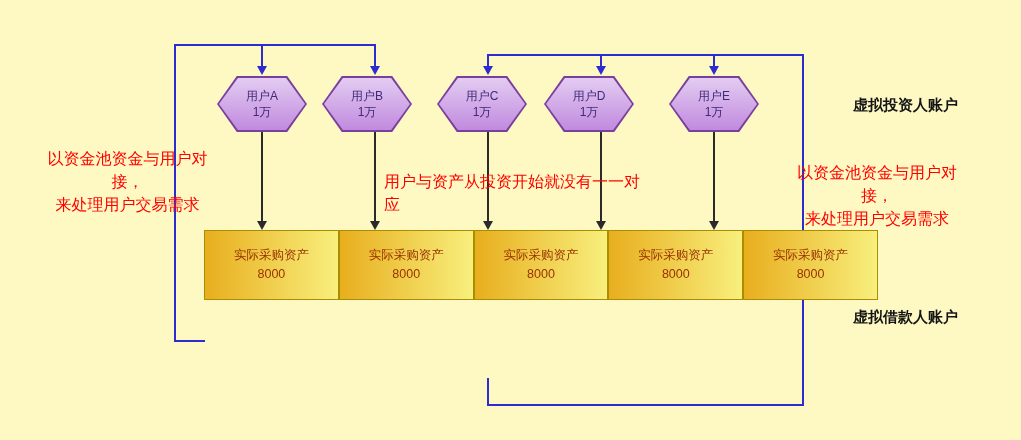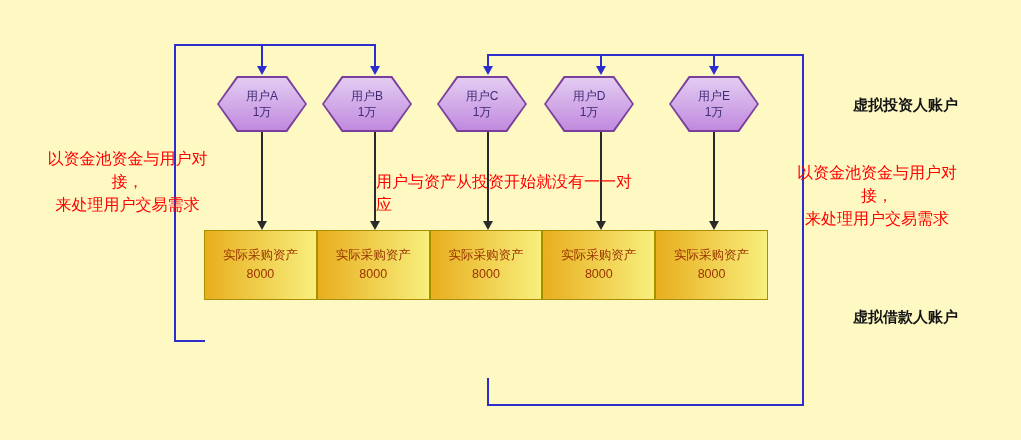--- a/index.html
+++ b/index.html
@@ -21,21 +21,21 @@
   .blue-line { position: absolute; background: #2d2dcf; z-index: 1; }
   .blue-arrow-down { position: absolute; width: 0; height: 0; z-index: 1;
     border-left: 5px solid transparent; border-right: 5px solid transparent;
     border-top: 9px solid #2d2dcf; }
   .black-line { position: absolute; width: 2px; background: #2a2a2a; z-index: 1; }
   .black-arrow-down { position: absolute; width: 0; height: 0; z-index: 1;
     border-left: 5px solid transparent; border-right: 5px solid transparent;
     border-top: 9px solid #2a2a2a; }
 
   
-  .assets-row { position: absolute; left: 204px; top: 230px; width: 564px; height: 70px;
+  .assets-row { position: absolute; left: 204px; top: 230px; width: 674px; height: 70px;
     display: flex; z-index: 2; }
   .asset-box { flex: 1; border: 1px solid #a98f00;
     background: linear-gradient(90deg, #e8ae1e 0%, #f8ef7d 100%);
     display: flex; align-items: center; justify-content: center; }
   .asset-text { text-align: center; font-size: 12.5px; color: #993300; line-height: 1.55; }
 
   
   .pool-box { position: absolute; left: 204px; top: 300px; width: 574px; height: 78px;
     background: #fa6b6b; border: 1px solid #df4f4f;
     display: flex; align-items: center; justify-content: center; z-index: 2; }
@@ -155,21 +155,21 @@
         <div>8000</div>
       </div>
     </div>
   </div>
 
 
   <div class="annotation" style="left:40px; top:147px; width:175px;">
     <div>以资金池资金与用户对接，</div>
     <div>来处理用户交易需求</div>
   </div>
-  <div class="annotation annotation-middle" style="left:376px; top:170px; width:270px;">
+  <div class="annotation annotation-middle" style="left:384px; top:170px; width:270px;">
     <div>用户与资产从投资开始就没有一一对应</div>
   </div>
   <div class="annotation" style="left:786px; top:161px; width:182px;">
     <div>以资金池资金与用户对接，</div>
     <div>来处理用户交易需求</div>
   </div>
 
   <div class="side-label" style="left:853px; top:96px;">虚拟投资人账户</div>
   <div class="side-label" style="left:853px; top:308px;text-align:center;">虚拟借款人账户</div>
 

